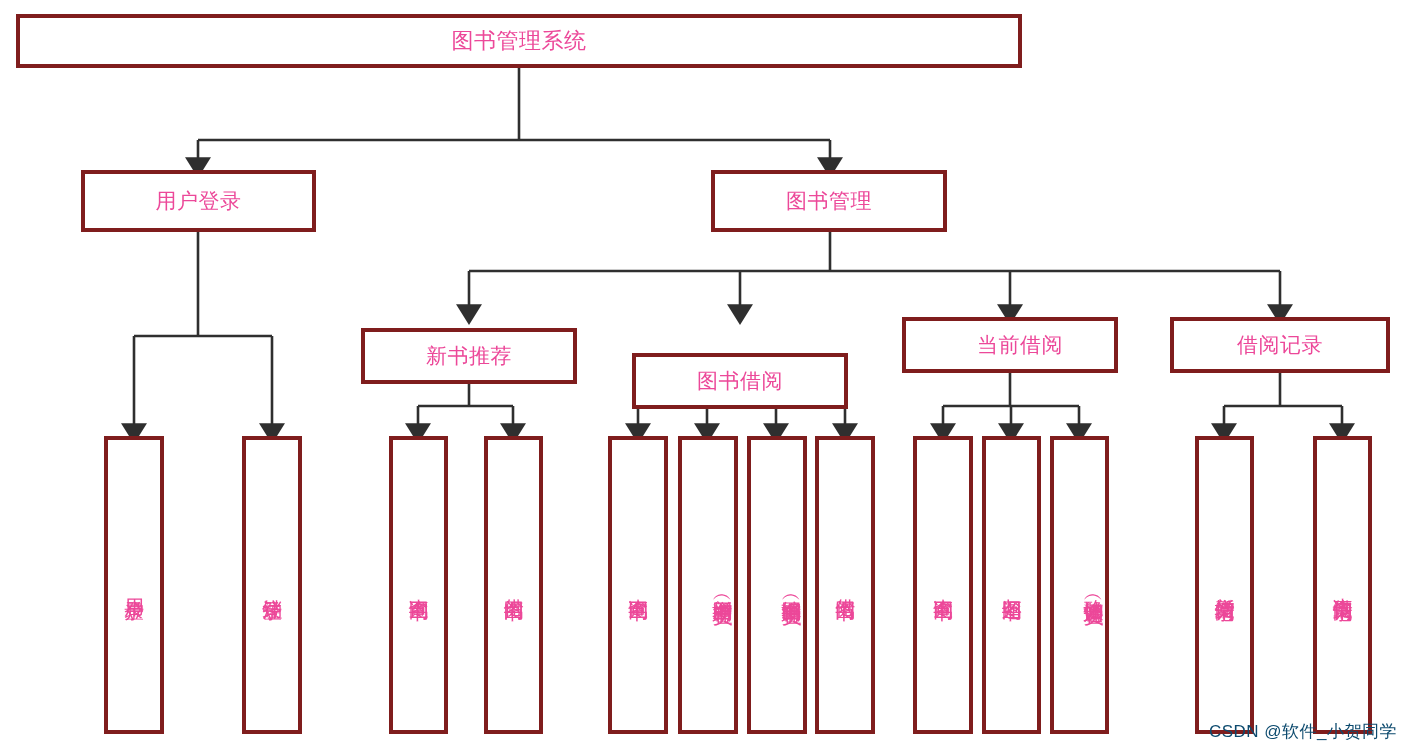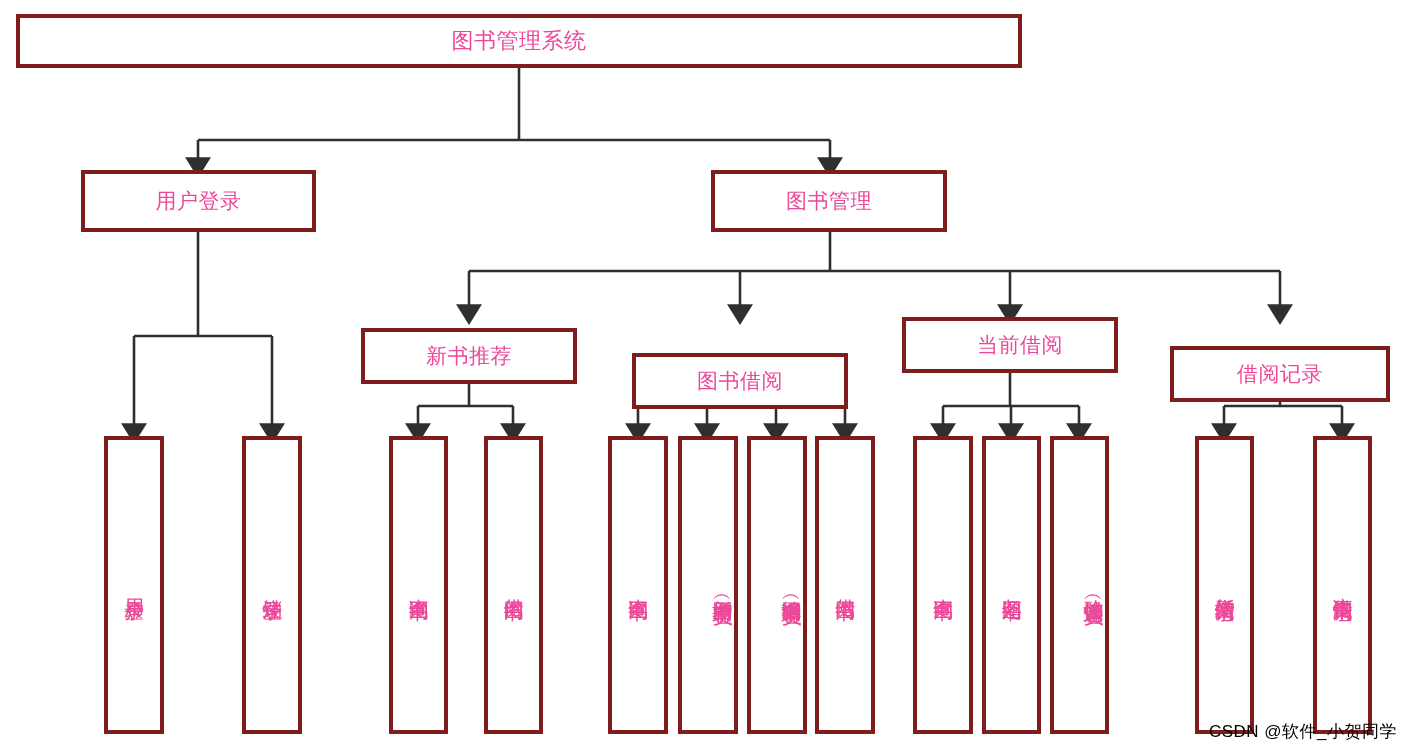--- a/index.html
+++ b/index.html
@@ -53,21 +53,21 @@
   }
   .node.v.center {
     align-items: center;
     padding-top: 0;
   }
   .watermark {
     position: absolute;
     right: 8px;
     bottom: 4px;
     font-size: 17px;
-    color: #000000;
+    color: #0c4a6e;
     letter-spacing: 0.5px;
     white-space: nowrap;
   }
 </style>
 </head>
 <body>
 
 <div id="canvas">
 
   <svg id="wires" viewBox="0 0 1405 747">
@@ -121,21 +121,21 @@
   </svg>
 
   <div class="node h root" style="left:16px; top:14px; width:1006px; height:54px;">图书管理系统</div>
 
   <div class="node h" style="left:81px; top:170px; width:235px; height:62px;">用户登录</div>
   <div class="node h" style="left:711px; top:170px; width:236px; height:62px;">图书管理</div>
 
   <div class="node h" style="left:361px; top:317px; width:216px; height:56px;margin-top:11px;">新书推荐</div>
   <div class="node h" style="left:632px; top:317px; width:216px; height:56px;margin-top:36px;">图书借阅</div>
   <div class="node h" style="left:902px; top:317px; width:216px; height:56px;padding-left:20px;">当前借阅</div>
-  <div class="node h" style="left:1170px; top:317px; width:220px; height:56px;margin-top:29px;">借阅记录</div>
+  <div class="node h" style="left:1170px; top:317px; width:220px; height:56px;">借阅记录</div>
 
   <div class="node v center" style="left:104px; top:436px; width:60px; height:298px;">用户登录</div>
   <div class="node v center" style="left:242px; top:436px; width:60px; height:298px;">注销登录</div>
 
   <div class="node v center" style="left:389px; top:436px; width:59px; height:298px;">查询图书</div>
   <div class="node v center" style="left:484px; top:436px; width:59px; height:298px;">借阅图书</div>
 
   <div class="node v center" style="left:608px; top:436px; width:60px; height:298px;">查询图书</div>
   <div class="node v" style="left:678px; top:436px; width:60px; height:298px;">新增图书（管理员）</div>
   <div class="node v" style="left:747px; top:436px; width:60px; height:298px;">编辑图书（管理员）</div>

